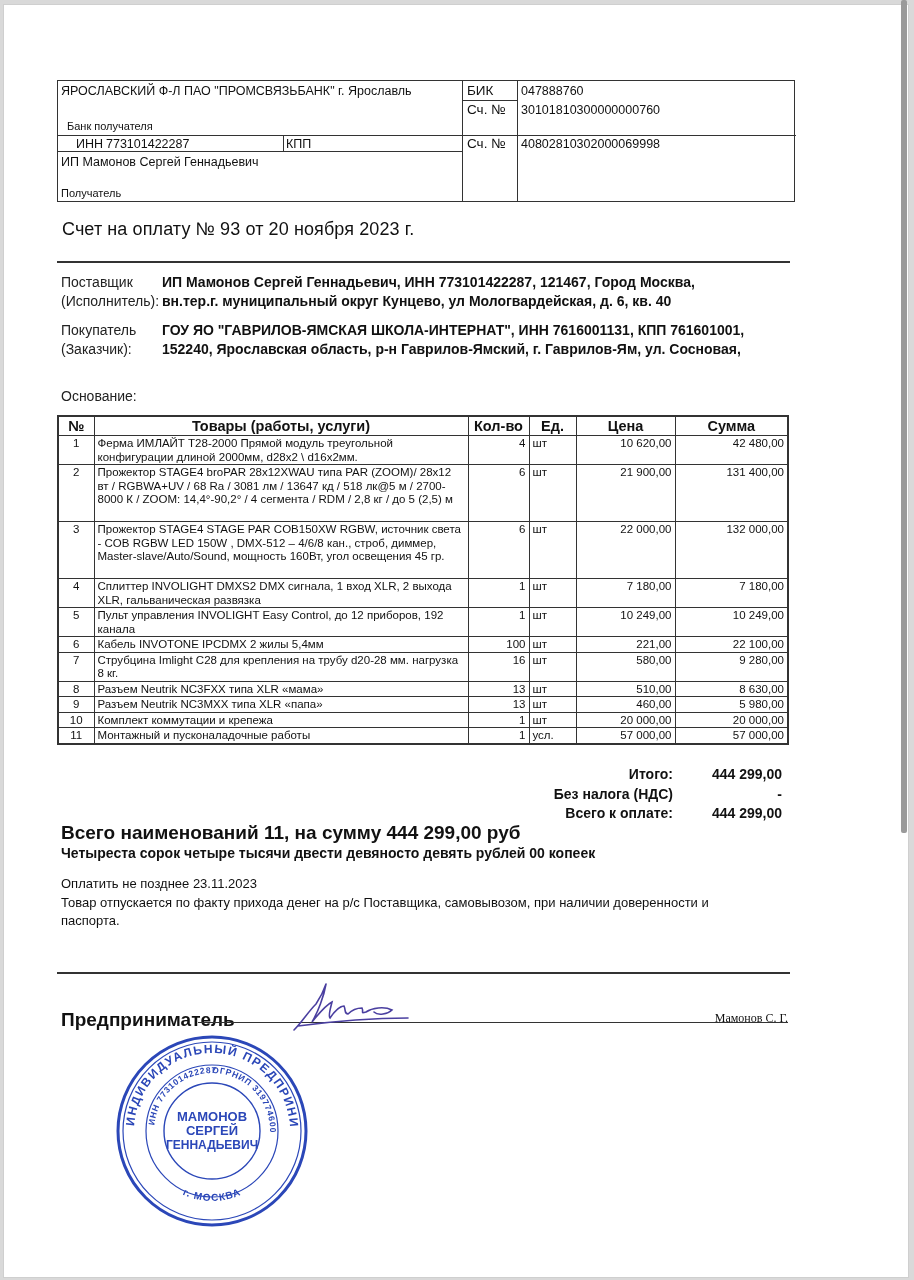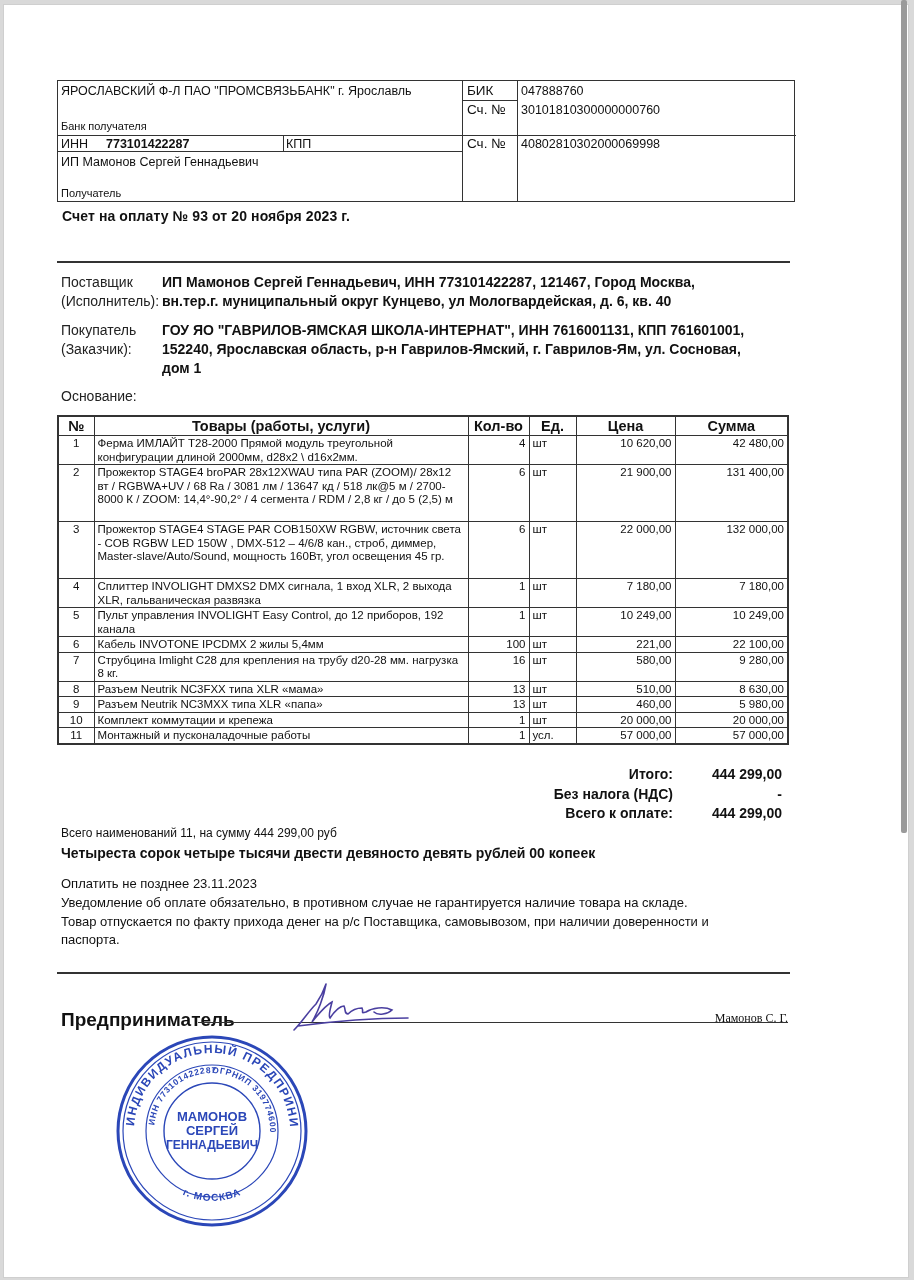--- a/index.html
+++ b/index.html
@@ -15,21 +15,21 @@
   .scrollbar {
     position:absolute; left:901px; top:0; width:6px; height:833px;
     background:#9a9a9a; border-radius:2px;
   }
   .abs { position:absolute; }
   
   .bank { position:absolute; left:57px; top:80px; width:738px; height:122px; border:1px solid #333; box-sizing:border-box; }
   .bank .cell { position:absolute; font-size:12.5px; line-height:14px; box-sizing:border-box; }
   .bl { background:#333; position:absolute; }
   .small { font-size:11px !important; }
-  .title { left:62px; top:208px; font-size:14px; font-weight:bold; letter-spacing:0.1px; }
+  .title { left:62px; top:219px; font-size:18px; font-weight:normal; letter-spacing:0.1px; }
   .hr-thick { position:absolute; left:57px; width:733px; height:2px; background:#333; }
   .party-label { font-size:14px; line-height:19px; color:#222; }
   .party-val { font-size:14px; line-height:19px; font-weight:bold; }
   table.items {
     position:absolute; left:57px; top:415px; border-collapse:collapse;
     border:2px solid #333; font-size:11.5px;
   }
   table.items th { font-size:14.5px; font-weight:bold; border:1px solid #333; height:18px; padding:0 3px; line-height:17px; }
   table.items td { border:1px solid #333; vertical-align:top; padding:1px 3px 0 3px; line-height:13.5px; }
   td.c-no { text-align:center; }
@@ -50,28 +50,28 @@
   <div class="bl" style="left:404px; top:0; width:1px; height:120px;"></div>
   <div class="bl" style="left:459px; top:0; width:1px; height:120px;"></div>
   <div class="bl" style="left:225px; top:54px; width:1px; height:16px;"></div>
 
   <div class="bl" style="left:0; top:54px; width:404px; height:1px;"></div>
   <div class="bl" style="left:0; top:70px; width:404px; height:1px;"></div>
   <div class="bl" style="left:404px; top:19px; width:55px; height:1px;"></div>
   <div class="bl" style="left:404px; top:54px; width:334px; height:1px;"></div>
 
   <div class="cell" style="left:3px; top:3px;">ЯРОСЛАВСКИЙ Ф-Л ПАО "ПРОМСВЯЗЬБАНК" г. Ярославль</div>
-  <div class="cell small" style="left:3px; top:38px;">Банк получателя</div>
+  <div class="cell small" style="left:9px; top:38px;">Банк получателя</div>
   <div class="cell" style="left:409px; top:3px; font-size:13.5px;">БИК</div>
   <div class="cell" style="left:463px; top:3px;">047888760</div>
   <div class="cell" style="left:409px; top:22px; font-size:13.5px;">Сч. №</div>
   <div class="cell" style="left:463px; top:22px;">30101810300000000760</div>
 
-  <div class="cell" style="left:3px; top:56px;">ИНН</div>
-  <div class="cell" style="left:48px; top:56px;font-weight:bold;">773101422287</div>
+  <div class="cell" style="left:18px; top:56px;">ИНН</div>
+  <div class="cell" style="left:48px; top:56px;">773101422287</div>
   <div class="cell" style="left:228px; top:56px;">КПП</div>
   <div class="cell" style="left:270px; top:56px;"></div>
   <div class="cell" style="left:409px; top:56px; font-size:13.5px;">Сч. №</div>
   <div class="cell" style="left:463px; top:56px;">40802810302000069998</div>
 
   <div class="cell" style="left:3px; top:74px;">ИП Мамонов Сергей Геннадьевич</div>
   <div class="cell small" style="left:3px; top:105px;">Получатель</div>
 </div>
 
 <div class="abs title">Счет на оплату № 93 от 20 ноября 2023 г.</div>
@@ -86,21 +86,20 @@
   <div>вн.тер.г. муниципальный округ Кунцево, ул Мологвардейская, д. 6, кв. 40</div>
 </div>
 
 <div class="abs party-label" style="left:61px; top:321px;">
   <div>Покупатель</div>
   <div>(Заказчик):</div>
 </div>
 <div class="abs party-val" style="left:162px; top:321px;">
   <div>ГОУ ЯО "ГАВРИЛОВ-ЯМСКАЯ ШКОЛА-ИНТЕРНАТ", ИНН 7616001131, КПП 761601001,</div>
   <div>152240, Ярославская область, р-н Гаврилов-Ямский, г. Гаврилов-Ям, ул. Сосновая,</div>
-  <div>дом 1</div>
 </div>
 
 <div class="abs party-label" style="left:61px; top:387px;">Основание:</div>
 
 <table class="items">
   <colgroup>
     <col style="width:36px">
       <col style="width:374px">
       <col style="width:61px">
       <col style="width:47px">
@@ -213,26 +212,25 @@
   <div>Итого:</div>
   <div>Без налога (НДС)</div>
   <div>Всего к оплате:</div>
 </div>
 <div class="totals" style="right:132px; top:765px; text-align:right;">
   <div>444 299,00</div>
   <div>-</div>
   <div>444 299,00</div>
 </div>
 
-<div class="abs txt" style="left:61px; top:824px; font-size:12px;">Всего наименований 11, на сумму 444 299,00 руб</div>
+<div class="abs txt" style="left:61px; top:824px; font-size:19px;font-weight:bold;">Всего наименований 11, на сумму 444 299,00 руб</div>
 <div class="abs" style="left:61px; top:845px; font-size:14px; font-weight:bold;text-align:right;">Четыреста сорок четыре тысячи двести девяносто девять рублей 00 копеек</div>
 
 <div class="abs txt" style="left:61px; top:875px;">
   <div style="margin-bottom:1px">Оплатить не позднее 23.11.2023</div>
-  <div style="margin-bottom:1px">Уведомление об оплате обязательно, в противном случае не гарантируется наличие товара на складе.</div>
   <div>Товар отпускается по факту прихода денег на р/с Поставщика, самовывозом, при наличии доверенности и</div>
   <div>паспорта.</div>
 </div>
 
 <div class="hr-thick" style="top:972px;"></div>
 
 <div class="abs" style="left:61px; top:1009px; font-size:19px; font-weight:bold;">Предприниматель</div>
 <div class="signline"></div>
 <div class="abs" style="right:126px; top:1011px; font-size:12px;font-family:Liberation Serif, serif;">Мамонов С. Г.</div>
 

